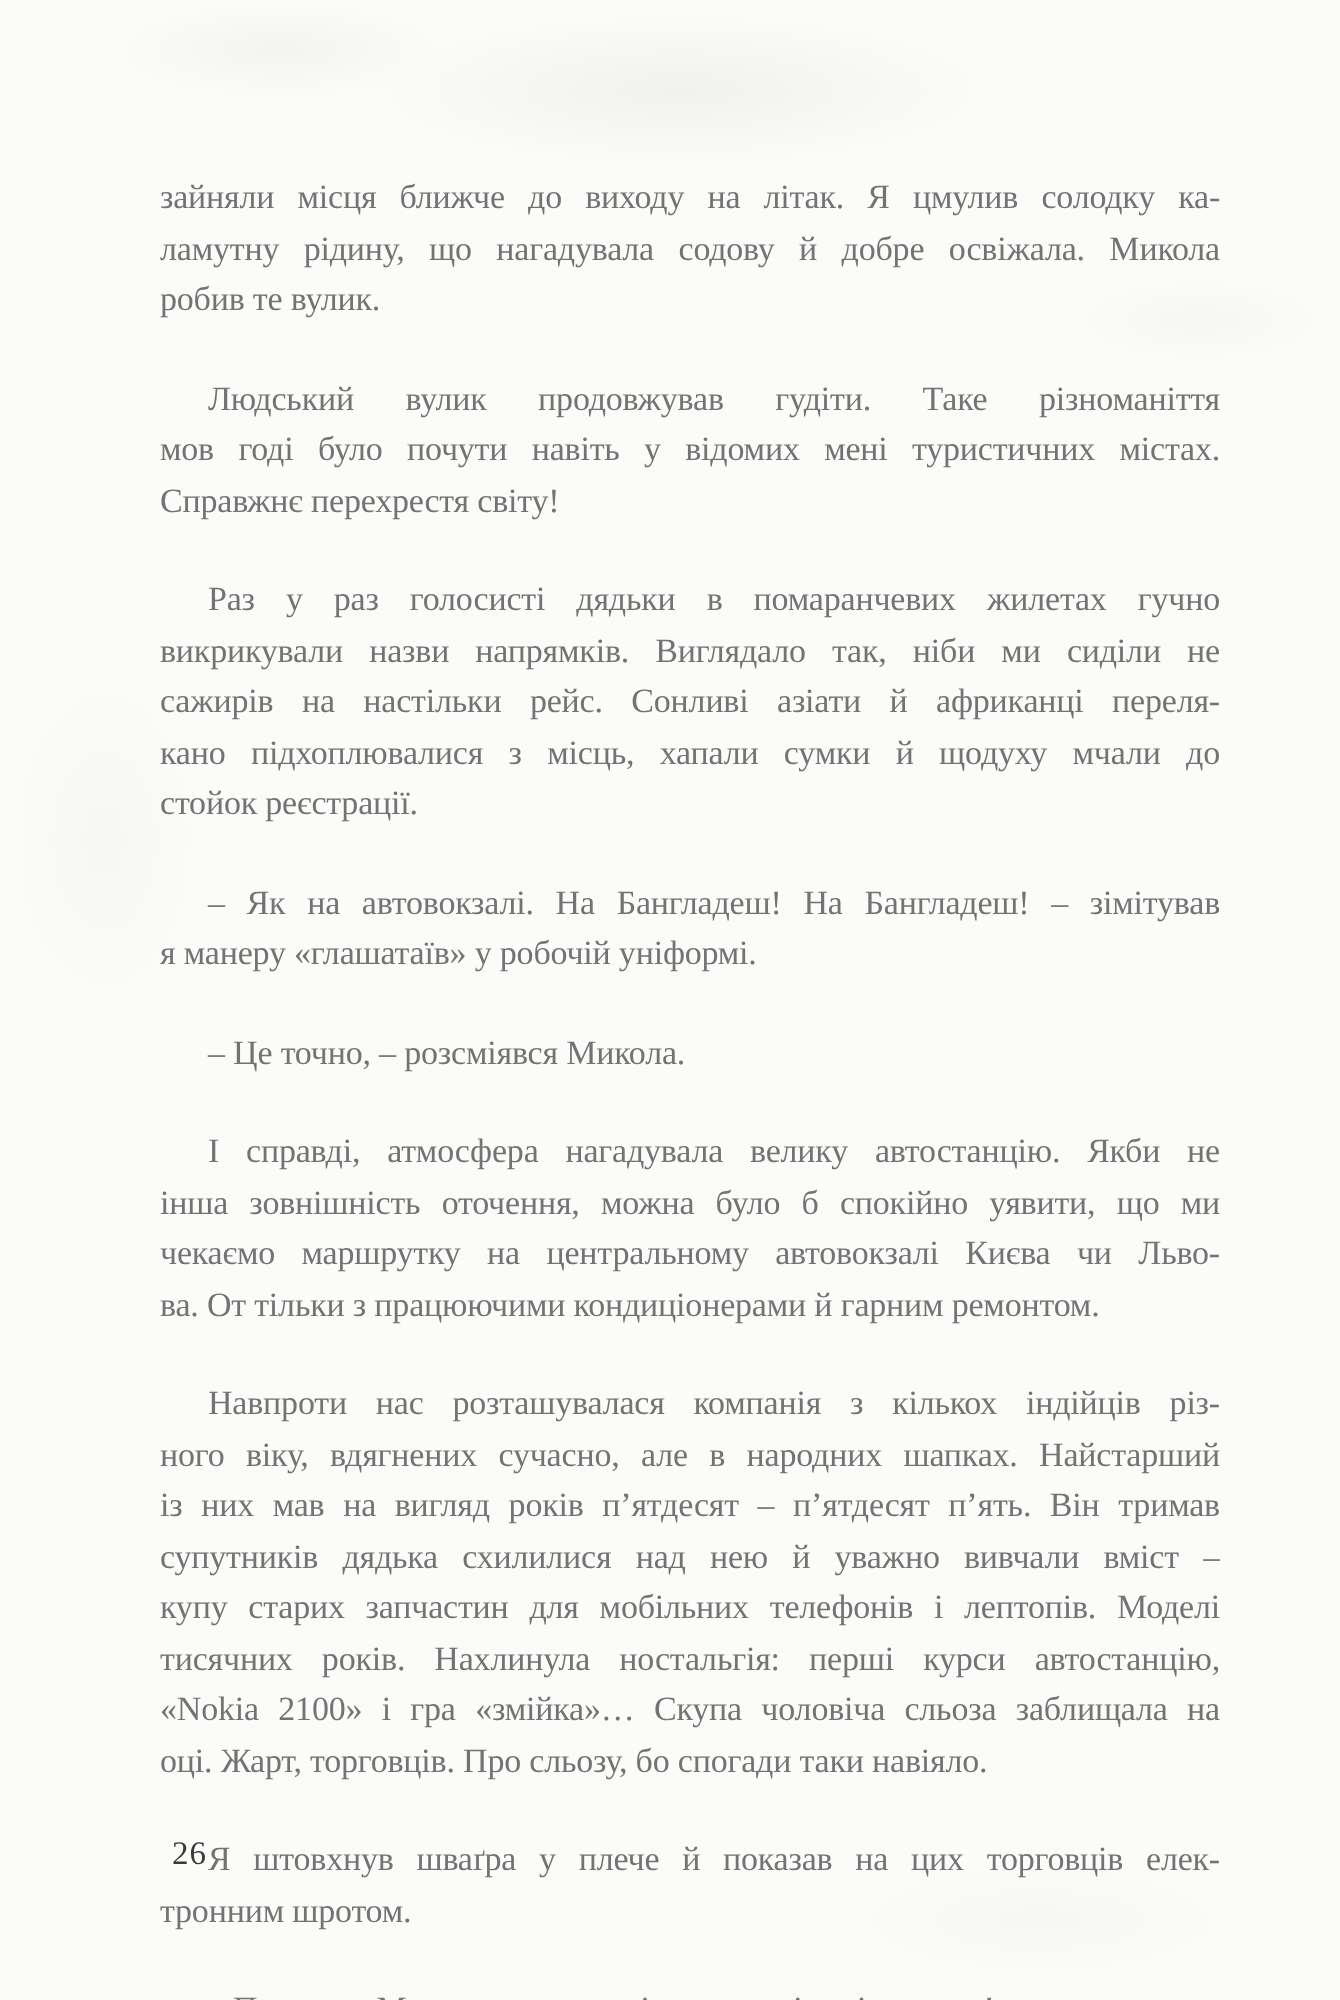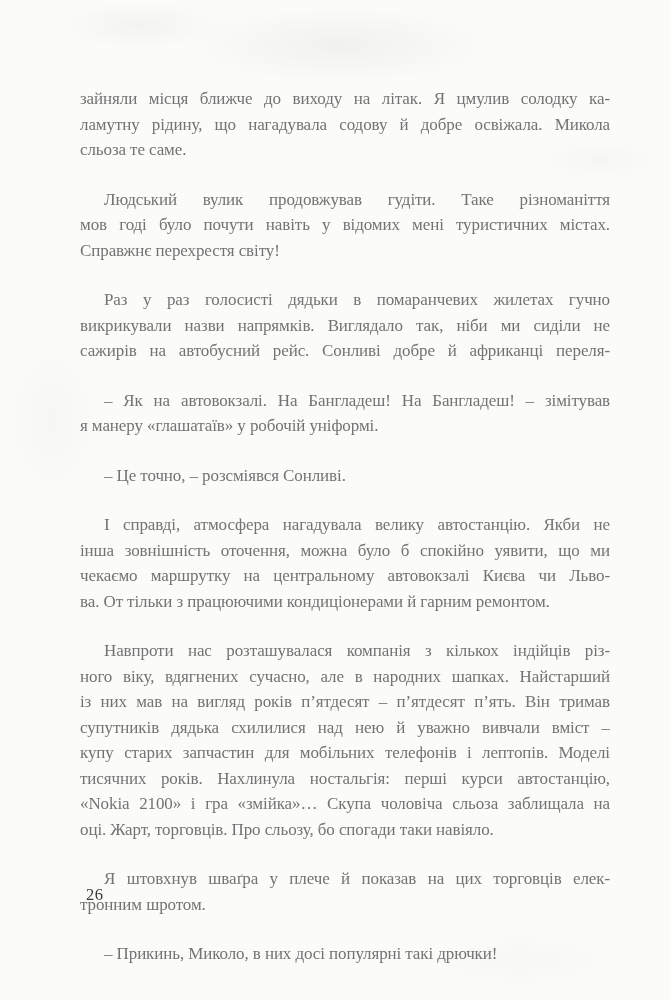--- a/index.html
+++ b/index.html
@@ -36,53 +36,55 @@
   }
   .line.indent { padding-left: 24px; margin-top: 24px; }
   .line.last {
     text-align: left;
     text-align-last: auto;
     word-spacing: normal;
   }
   .page-number {
     position: absolute;
     left: 86px;
-    top: 884px;
+    top: 916px;
     font-size: 16.5px;
     line-height: 22px;
     color: #3a3a3a;
     letter-spacing: 0.5px;
   }
 </style>
 </head>
 <body style="background-color: rgb(251, 251, 249);">
 
 <div class="page">
   <div class="text-block" style="color: #737373;">
       <div class="paragraph">
         <div class="line">зайняли місця ближче до виходу на літак. Я цмулив солодку ка-</div>
         <div class="line">ламутну рідину, що нагадувала содову й добре освіжала. Микола</div>
-        <div class="line last">сльоза те саме.</div>
+        <div class="line last">робив те вулик.</div>
       </div>
       <div class="paragraph">
         <div class="line indent">Людський вулик продовжував гудіти. Таке різноманіття</div>
         <div class="line">мов годі було почути навіть у відомих мені туристичних містах.</div>
         <div class="line last">Справжнє перехрестя світу!</div>
       </div>
       <div class="paragraph">
         <div class="line indent">Раз у раз голосисті дядьки в помаранчевих жилетах гучно</div>
         <div class="line">викрикували назви напрямків. Виглядало так, ніби ми сиділи не</div>
-        <div class="line">сажирів на автобусний рейс. Сонливі добре й африканці переля-</div>
+        <div class="line">сажирів на настільки рейс. Сонливі азіати й африканці переля-</div>
+        <div class="line">кано підхоплювалися з місць, хапали сумки й щодуху мчали до</div>
+        <div class="line last">стойок реєстрації.</div>
       </div>
       <div class="paragraph">
         <div class="line indent">– Як на автовокзалі. На Бангладеш! На Бангладеш! – зімітував</div>
         <div class="line last">я манеру «глашатаїв» у робочій уніформі.</div>
       </div>
       <div class="paragraph">
-        <div class="line last indent">– Це точно, – розсміявся Сонливі.</div>
+        <div class="line last indent">– Це точно, – розсміявся Микола.</div>
       </div>
       <div class="paragraph">
         <div class="line indent">І справді, атмосфера нагадувала велику автостанцію. Якби не</div>
         <div class="line">інша зовнішність оточення, можна було б спокійно уявити, що ми</div>
         <div class="line">чекаємо маршрутку на центральному автовокзалі Києва чи Льво-</div>
         <div class="line last">ва. От тільки з працюючими кондиціонерами й гарним ремонтом.</div>
       </div>
       <div class="paragraph">
         <div class="line indent">Навпроти нас розташувалася компанія з кількох індійців різ-</div>
         <div class="line">ного віку, вдягнених сучасно, але в народних шапках. Найстарший</div>

